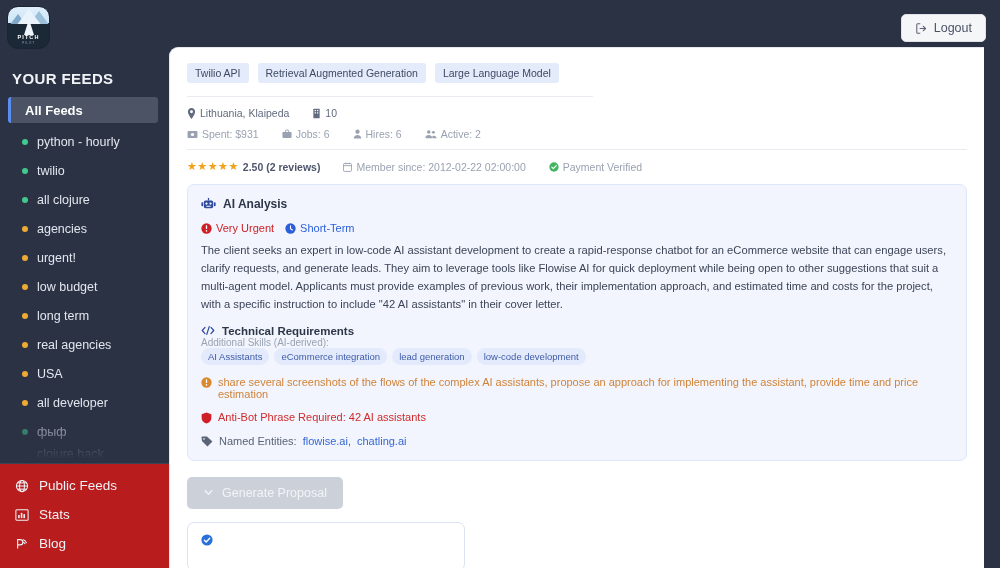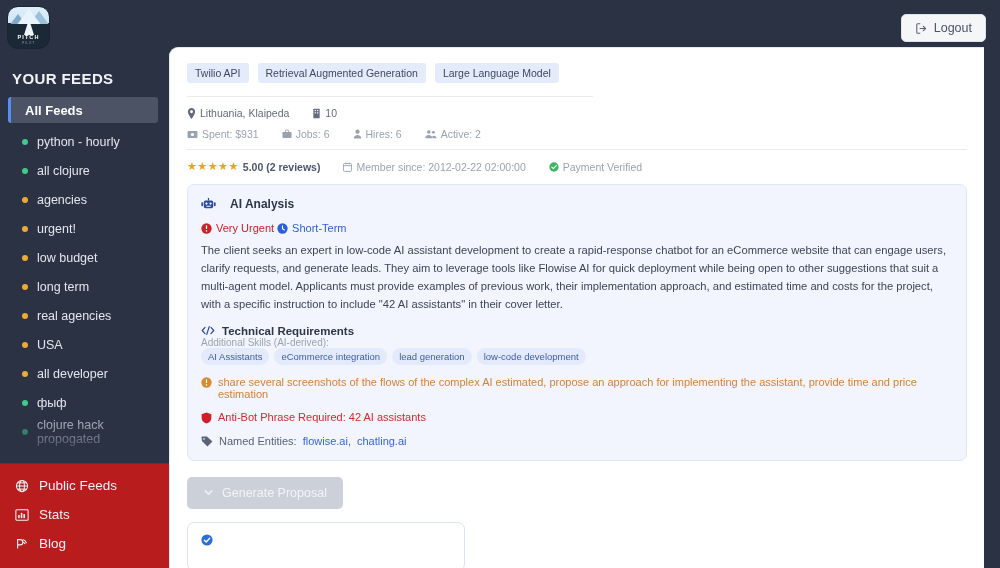--- a/index.html
+++ b/index.html
@@ -128,24 +128,24 @@
   .meta-row.dim { color: #9aa2b1; }
 
   .stars { color: #f0a21a; font-size: 11px; letter-spacing: .5px; }
 
   
   .ai-panel {
     background: #f2f5fd; border: 1px solid #dee6f9; border-radius: 7px;
     padding: 12px 13px 13px 13px; margin-top: 4px;
   }
   .ai-head {
-    display: flex; align-items: center; gap: 14px;
+    display: flex; align-items: center; gap: 7px;
     color: #2e3649; font-weight: bold; font-size: 12px; margin-bottom: 11px;
   }
-  .badges { display: flex; align-items: center; gap: 3px; margin-bottom: 7px; }
+  .badges { display: flex; align-items: center; gap: 11px; margin-bottom: 7px; }
   .badge { display: flex; align-items: center; gap: 4px; font-size: 11px; }
   .badge.urgent { color: #cf2027; }
   .badge.term { color: #2b5fd9; }
   .ai-para {
     font-size: 11.2px; line-height: 1.62; color: #3c4457; margin-bottom: 11px;
   }
   .tech-head {
     display: flex; align-items: center; gap: 7px;
     color: #2e3649; font-weight: bold; font-size: 11.5px; 
   }
@@ -201,20 +201,24 @@
   <div class="feeds-title">YOUR FEEDS</div>
 
   <div class="feed-scroll">
     <div id="feed-container">
         <div class="feed-item active">
           <span>All Feeds</span>
         </div>
         <div class="feed-item">
           <span class="dot" style="background: rgb(65, 201, 142);"></span>
           <span>python - hourly</span>
+        </div>
+        <div class="feed-item">
+          <span class="dot" style="background: rgb(65, 201, 142);"></span>
+          <span>twilio</span>
         </div>
         <div class="feed-item">
           <span class="dot" style="background: rgb(65, 201, 142);"></span>
           <span>all clojure</span>
         </div>
         <div class="feed-item">
           <span class="dot" style="background: rgb(238, 170, 51);"></span>
           <span>agencies</span>
         </div>
         <div class="feed-item">
@@ -375,21 +379,21 @@
         </span>
         <span>Active: 2</span>
       </span>
     </div>
 
     <div class="hr"></div>
 
     <div class="meta-row" style="margin-bottom:11px">
       <span class="grp">
         <span class="stars">★★★★★</span>
-        <span style="color:#4e566b;font-weight:bold;">5.00 (2 reviews)</span>
+        <span style="color:#4e566b;font-weight:bold;">2.50 (2 reviews)</span>
       </span>
       <span class="grp" style="color:#9aa2b1">
         <span class="icn">
           <svg width="9" height="10" viewBox="0 0 10 11" fill="none" stroke="#9aa2b1" stroke-width="1">
             <rect x=".6" y="1.6" width="8.8" height="8.8" rx="1"></rect>
             <line x1=".6" y1="4" x2="9.4" y2="4"></line>
             <line x1="3" y1=".6" x2="3" y2="2.4"></line>
               <line x1="7" y1=".6" x2="7" y2="2.4"></line>
           </svg>
         </span>
@@ -466,21 +470,21 @@
       </div>
 
       <div class="note-line warn">
         <span class="icn" style="margin-top:1px">
           <svg width="11" height="11" viewBox="0 0 12 12">
             <circle cx="6" cy="6" r="5.6" fill="#d9892f"></circle>
             <rect x="5.3" y="2.5" width="1.4" height="4" fill="#fff" rx=".6"></rect>
             <circle cx="6" cy="8.6" r=".85" fill="#fff"></circle>
           </svg>
         </span>
-        <span>share several screenshots of the flows of the complex AI estimated, propose an approach for implementing the assistant, provide time and price estimation</span>
+        <span>share several screenshots of the flows of the complex AI assistants, propose an approach for implementing the assistant, provide time and price estimation</span>
       </div>
 
       <div class="note-line danger">
         <span class="icn" style="margin-top:1px">
           <svg width="11" height="12" viewBox="0 0 12 13" fill="#cf2027">
             <path d="M6 .5 11.3 2.4v4.1c0 3.2-2.2 5.3-5.3 6.1C2.9 11.8.7 9.7.7 6.5V2.4z"></path>
           </svg>
         </span>
         <span>Anti-Bot Phrase Required: 42 AI assistants</span>
       </div>

